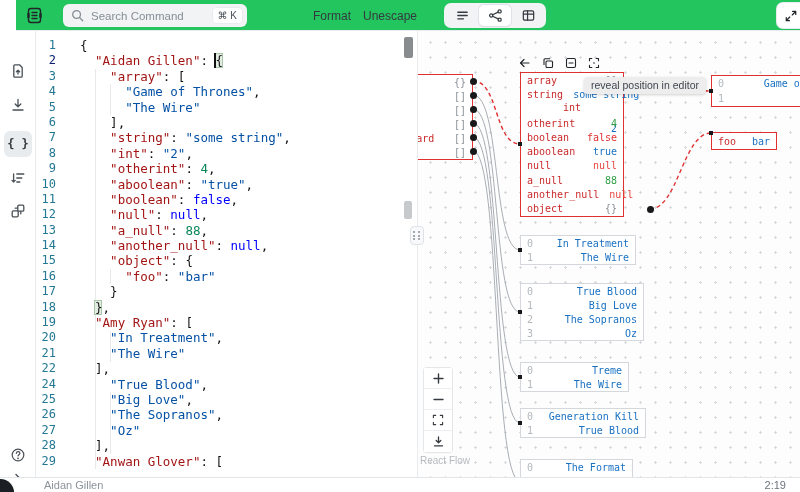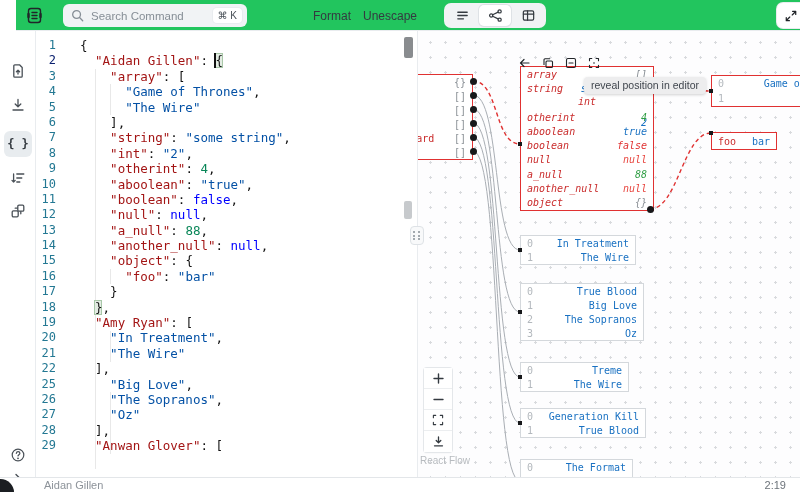--- a/index.html
+++ b/index.html
@@ -214,20 +214,21 @@
         <div class="ed-line"><span class="ed-ln">13</span><span class="ed-code"><span class="tk-p">    </span><span class="tk-key">"a_null"</span><span class="tk-p">: </span><span class="tk-num">88</span><span class="tk-p">,</span></span></div>
         <div class="ed-line"><span class="ed-ln">14</span><span class="ed-code"><span class="tk-p">    </span><span class="tk-key">"another_null"</span><span class="tk-p">: </span><span class="tk-kw">null</span><span class="tk-p">,</span></span></div>
         <div class="ed-line"><span class="ed-ln">15</span><span class="ed-code"><span class="tk-p">    </span><span class="tk-key">"object"</span><span class="tk-p">: {</span></span></div>
         <div class="ed-line"><span class="ed-ln">16</span><span class="ed-code"><span class="tk-p">      </span><span class="tk-key">"foo"</span><span class="tk-p">: </span><span class="tk-str">"bar"</span></span></div>
         <div class="ed-line"><span class="ed-ln">17</span><span class="ed-code"><span class="tk-p">    }</span></span></div>
         <div class="ed-line"><span class="ed-ln">18</span><span class="ed-code"><span class="tk-p">  },</span></span></div>
         <div class="ed-line"><span class="ed-ln">19</span><span class="ed-code"><span class="tk-p">  </span><span class="tk-key">"Amy Ryan"</span><span class="tk-p">: [</span></span></div>
         <div class="ed-line"><span class="ed-ln">20</span><span class="ed-code"><span class="tk-p">    </span><span class="tk-str">"In Treatment"</span><span class="tk-p">,</span></span></div>
         <div class="ed-line"><span class="ed-ln">21</span><span class="ed-code"><span class="tk-p">    </span><span class="tk-str">"The Wire"</span></span></div>
         <div class="ed-line"><span class="ed-ln">22</span><span class="ed-code"><span class="tk-p">  ],</span></span></div>
+        <div class="ed-line"><span class="ed-ln">24</span><span class="ed-code"><span class="tk-p">    </span><span class="tk-str">"True Blood"</span><span class="tk-p">,</span></span></div>
         <div class="ed-line"><span class="ed-ln">25</span><span class="ed-code"><span class="tk-p">    </span><span class="tk-str">"Big Love"</span><span class="tk-p">,</span></span></div>
         <div class="ed-line"><span class="ed-ln">26</span><span class="ed-code"><span class="tk-p">    </span><span class="tk-str">"The Sopranos"</span><span class="tk-p">,</span></span></div>
         <div class="ed-line"><span class="ed-ln">27</span><span class="ed-code"><span class="tk-p">    </span><span class="tk-str">"Oz"</span></span></div>
         <div class="ed-line"><span class="ed-ln">28</span><span class="ed-code"><span class="tk-p">  ],</span></span></div>
         <div class="ed-line"><span class="ed-ln">29</span><span class="ed-code"><span class="tk-p">  </span><span class="tk-key">"Anwan Glover"</span><span class="tk-p">: [</span></span></div>
       </div>
     <div class="scrollthumb" style="left:368px; top:6px; width:9px; height:21px; background:#61656a; opacity:.75"></div>
     <div class="scrollthumb" style="left:368px; top:170px; width:8px; height:18px; background:#c7cacd"></div>
   </div>
 
@@ -259,27 +260,27 @@
 
     <div id="gnodes">
         <div class="gnode red" style="left: -104px; top: 43px; width: 160px;">
           <div class="grow" style="height: 14px;"><span class="gv nv-brace">{}</span></div>
           <div class="grow" style="height: 14px;"><span class="gv nv-brace">[]</span></div>
           <div class="grow" style="height: 14px;"><span class="gv nv-brace">[]</span></div>
           <div class="grow" style="height: 14px;"><span class="gv nv-brace">[]</span></div>
           <div class="grow" style="height: 14px;"><span class="gk">Alexander Skarsgard</span><span class="gv nv-brace">[]</span></div>
           <div class="grow" style="height: 14px;"><span class="gv nv-brace">[]</span></div>
         </div>
-        <div class="gnode red sel" style="left: 103px; top: 35px; width: 134px; font-style: italic;">
+        <div class="gnode red sel" style="left: 103px; top: 41px; width: 104px;">
           <div class="grow" style="height: 14.3px;"><span class="gk">array</span><span class="gv nv-brace">[]</span></div>
           <div class="grow" style="height: 14.3px;"><span class="gk">string</span><span class="gv nv-str">some string</span></div>
           <div class="grow" style="height: 14.3px; flex-direction: column;"><span class="gk">int</span><span class="gv nv-str">2</span></div>
           <div class="grow" style="height: 14.3px;"><span class="gk">otherint</span><span class="gv nv-num">4</span></div>
+          <div class="grow" style="height: 14.3px;"><span class="gk">boolean</span><span class="gv nv-bool">false</span></div>
           <div class="grow" style="height: 14.3px;"><span class="gk">aboolean</span><span class="gv nv-str">true</span></div>
-          <div class="grow" style="height: 14.3px;"><span class="gk">boolean</span><span class="gv nv-bool">false</span></div>
           <div class="grow" style="height: 14.3px;"><span class="gk">null</span><span class="gv nv-null">null</span></div>
           <div class="grow" style="height: 14.3px;"><span class="gk">a_null</span><span class="gv nv-num">88</span></div>
           <div class="grow" style="height: 14.3px;"><span class="gk">another_null</span><span class="gv nv-null">null</span></div>
           <div class="grow" style="height: 14.3px;"><span class="gk">object</span><span class="gv nv-brace">{}</span></div>
         </div>
         <div class="gnode red" style="left: 294px; top: 44px; width: 150px;">
           <div class="grow" style="height: 15px;"><span class="gi">0</span><span class="gv nv-str">Game of Thrones</span></div>
           <div class="grow" style="height: 15px;"><span class="gi">1</span></div>
         </div>
         <div class="gnode red" style="left: 294px; top: 93px; width: 66px; margin-top: 8px;">

